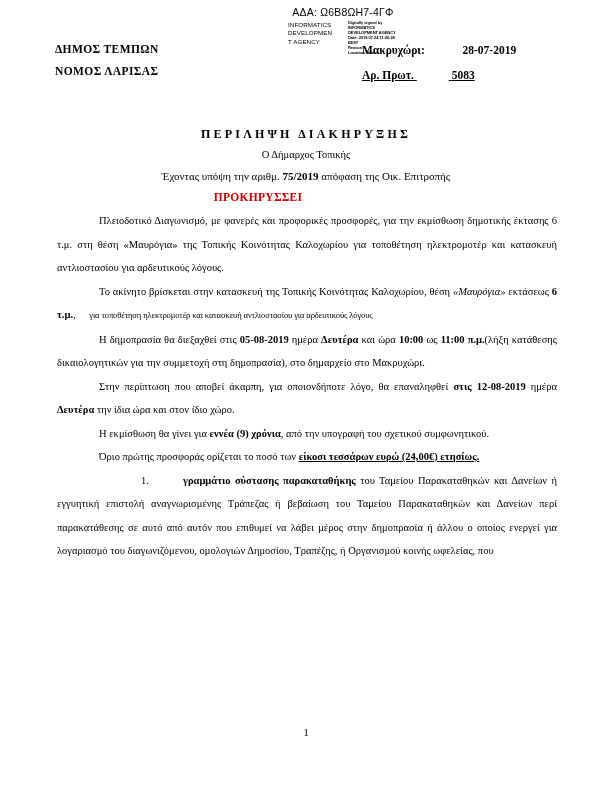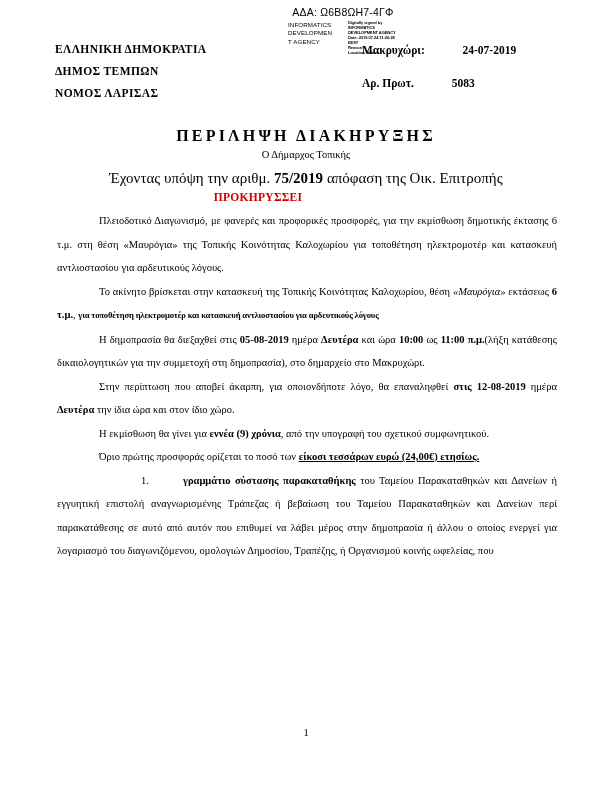--- a/index.html
+++ b/index.html
@@ -79,49 +79,49 @@
   }
   .hdr-right {
     position: absolute;
     top: 39px;
     left: 362px;
     font-weight: bold;
     font-size: 11.5px;
     line-height: 23px;
     white-space: nowrap;
   }
-  .hdr-right .row2 { margin-top: 10px; }
+  .hdr-right .row2 { margin-top: 2px; text-decoration: underline; }
   .hdr-right .gap { display: inline-block; width: 32px; }
 
   
   .doc-title {
     position: absolute;
     top: 127px;
     left: 0;
     width: 612px;
     text-align: center;
     font-weight: bold;
-    font-size: 16px;
+    font-size: 12px;
     letter-spacing: 3.2px;
   }
   .subtitle {
     position: absolute;
     top: 149px;
     left: 0;
     width: 612px;
     text-align: center;
     font-size: 10.5px;
   }
   .considering {
     position: absolute;
     top: 170px;
     left: 0;
     width: 612px;
     text-align: center;
-    font-size: 15px;
+    font-size: 11px;
   }
   .considering b { font-weight: bold; }
   .proclaims {
     position: absolute;
     top: 191px;
     left: 0;
     width: 516px;
     text-align: center;
     font-weight: bold;
     font-size: 11.5px;
@@ -143,21 +143,22 @@
   .body-text p {
     margin: 0 0 0 0;
     text-indent: 42px;
   }
   .body-text b { font-weight: bold; }
   .body-text i { font-style: italic; }
   .body-text u { }
   .small-cond {
     font-size: 8.6px;
     letter-spacing: -0.15px;
-    font-weight: 700;
+    font-weight: 400;
+    margin-left: 11px;
   }
   .list-item {
     text-indent: 0;
     padding-left: 0;
   }
   .list-num {
     display: inline-block;
     width: 42px;
     text-indent: 0;
     padding-left: 42px;
@@ -192,30 +193,29 @@
       <div>INFORMATICS</div>
       <div>DEVELOPMENT AGENCY</div>
       <div>Date: 2019.07.24 11:26:28</div>
       <div>EEST</div>
       <div>Reason:</div>
       <div>Location: Athens</div>
     </div>
   </div>
 
   <div class="hdr-left">
-    <div>ΕΛΛΗΝΙΚΗ ΔΗΜΟΚΡΑΤΙΑ</div>
     <div>ΔΗΜΟΣ ΤΕΜΠΩΝ</div>
     <div>ΝΟΜΟΣ ΛΑΡΙΣΑΣ</div>
   </div>
 
   <div class="hdr-right">
     <div>
       <span>Μακρυχώρι:</span>
       <span class="gap"></span>
-      <span>24-07-2019</span>
+      <span>28-07-2019</span>
     </div>
     <div class="row2">
       <span>Αρ. Πρωτ.</span>
       <span class="gap"></span>
       <span>5083</span>
     </div>
   </div>
 
   <div class="doc-title">ΠΕΡΙΛΗΨΗ ΔΙΑΚΗΡΥΞΗΣ</div>
   <div class="subtitle">Ο Δήμαρχος Τοπικής</div>

